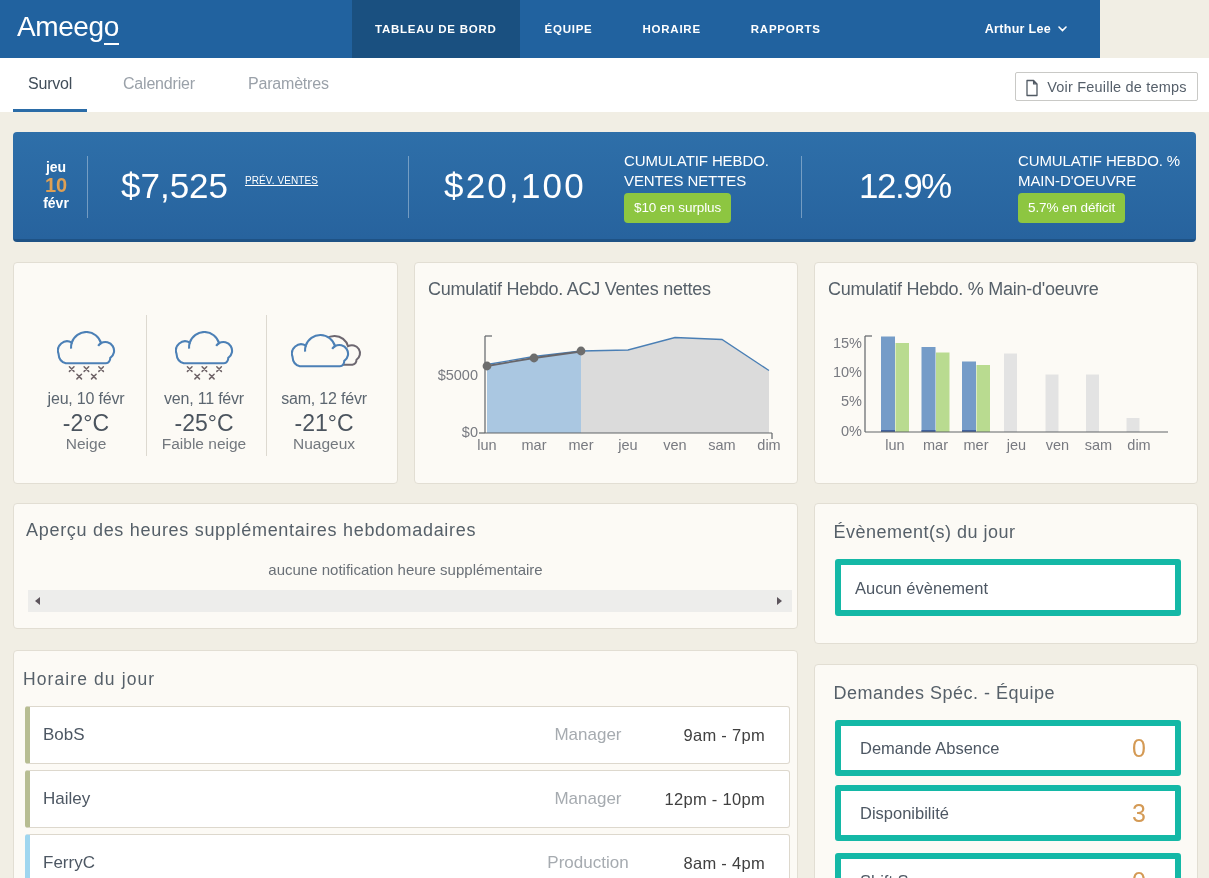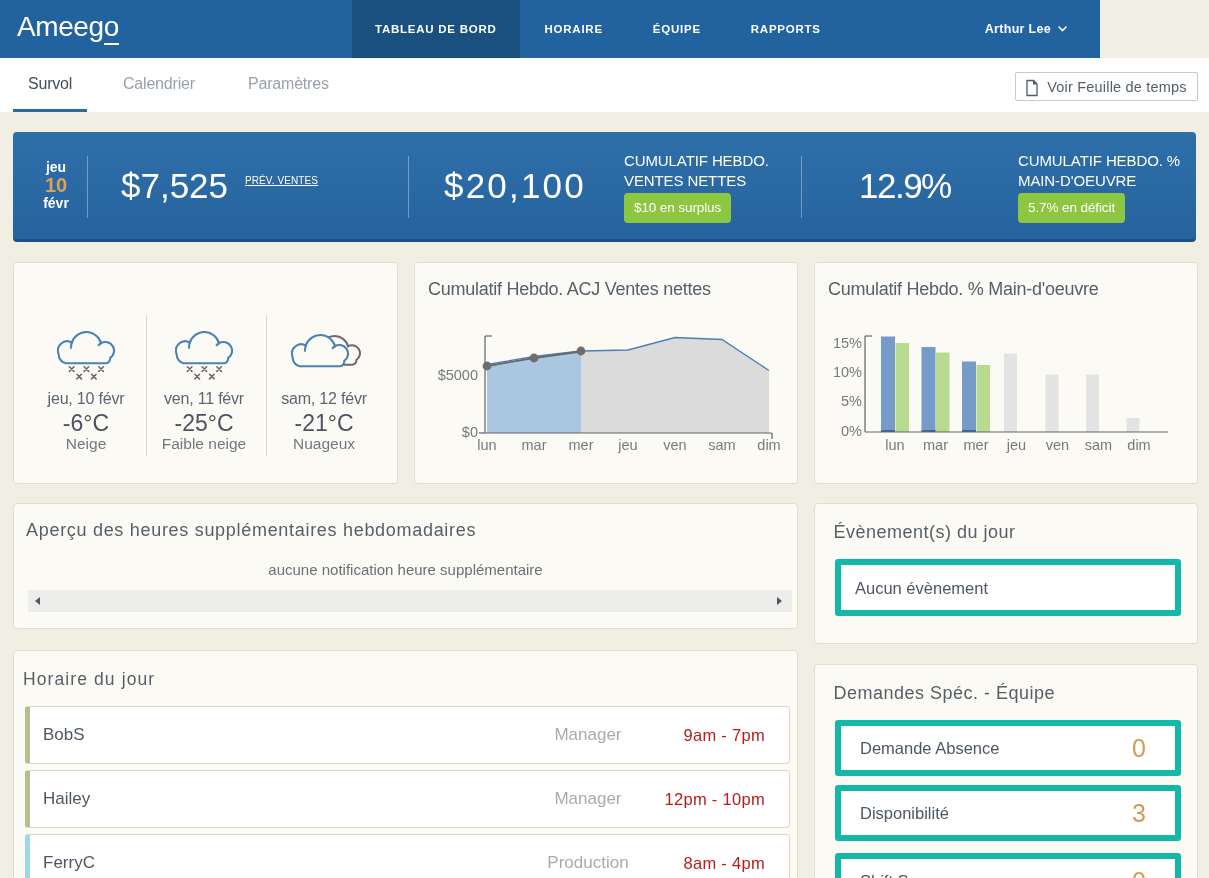--- a/index.html
+++ b/index.html
@@ -65,31 +65,31 @@
 .inbox .lbl { position:absolute; left:19px; top:50%; transform:translateY(-50%); font-size:16.5px; color:#4d5763; }
 .inbox .num { position:absolute; right:29px; top:50%; transform:translateY(-50%); font-size:25px; color:#d49a55; font-weight:400; }
 
 
 .c6 { left:13px; top:650px; width:785px; height:240px; }
 .c7 { left:814px; top:664px; width:384px; height:226px; }
 .c6 .ctitle { position:absolute; left:9px; top:18px; font-size:17.5px; letter-spacing:1.1px; }
 .shrow { position:absolute; left:11px; width:765px; height:58px; background:#fff; border:1px solid #ddd8cd; border-radius:3px; border-left-width:5px; }
 .shrow .nm { position:absolute; left:13px; top:50%; transform:translateY(-50%); font-size:17px; color:#4d5763; }
 .shrow .role { position:absolute; left:508px; width:100px; top:50%; transform:translateY(-50%); font-size:17px; color:#a6abb0; text-align:center; }
-.shrow .tm { position:absolute; right:24px; top:50%; transform:translateY(-50%); font-size:16.5px; letter-spacing:0.3px; color:#b91c1c;text-align:center; }
+.shrow .tm { position:absolute; right:24px; top:50%; transform:translateY(-50%); font-size:16.5px; letter-spacing:0.3px; color:#404040;text-align:center; }
 </style>
 </head>
 <body>
 
 <div class="nav">
   <div class="logo">Ameeg<span class="u">o</span></div>
   <div class="items">
     <a class="act" style="padding:12px 23px;">TABLEAU DE BORD</a>
+      <a>ÉQUIPE</a>
       <a>HORAIRE</a>
-      <a>ÉQUIPE</a>
       <a>RAPPORTS</a>
   </div>
   <div class="user">Arthur Lee
     <svg width="9" height="6" viewBox="0 0 9 6">
         <path d="M1 1 L4.5 4.5 L8 1" stroke="#fff" stroke-width="1.6" fill="none" stroke-linecap="round"></path>
       </svg>
   </div>
 </div>
 
 <div class="tabbar">
@@ -154,21 +154,21 @@
         <path d="M 8.8 32.3 Q 2.0 30.6 1.5 22.7 A 9.2 9.2 0 0 1 14.75 11.56 A 15.3 15.3 0 0 1 44.04 12.21 A 8.7 8.7 0 0 1 53.29 26.93 Q 53.1 31.6 48.8 32.3 Z" fill="#fcfaf5" stroke="#6d6770" stroke-width="2.2"></path>
       </g>
       <g transform="translate(0,2)">
         <path d="M 8.8 32.3 Q 2.0 30.6 1.5 22.7 A 9.2 9.2 0 0 1 14.75 11.56 A 15.3 15.3 0 0 1 44.04 12.21 A 8.7 8.7 0 0 1 53.29 26.93 Q 53.1 31.6 48.8 32.3 Z" fill="#fcfaf5" stroke="#4c80b6" stroke-width="2.1"></path>
         <path d="M 14.75 11.56 A 15.3 15.3 0 0 0 14.06 17.63" fill="none" stroke="#4c80b6" stroke-width="2.1"></path>
         <path d="M 44.04 12.21 A 8.7 8.7 0 0 0 41.17 14.81" fill="none" stroke="#4c80b6" stroke-width="2.1"></path>
       </g>
   </svg>
 
   <div class="wtxt wdate" style="left:2px; top:127px;">jeu, 10 févr</div>
-  <div class="wtxt wtemp" style="left:2px; top:147px;">-6°C</div>
+  <div class="wtxt wtemp" style="left:2px; top:147px;">-2°C</div>
   <div class="wtxt wdesc" style="left:2px; top:172px;">Neige</div>
 
   <div class="wtxt wdate" style="left:120px; top:127px;">ven, 11 févr</div>
   <div class="wtxt wtemp" style="left:120px; top:147px;">-25°C</div>
   <div class="wtxt wdesc" style="left:120px; top:172px;">Faible neige</div>
 
   <div class="wtxt wdate" style="left:240px; top:127px;">sam, 12 févr</div>
   <div class="wtxt wtemp" style="left:240px; top:147px;">-21°C</div>
   <div class="wtxt wdesc" style="left:240px; top:172px;">Nuageux</div>
 </div>

